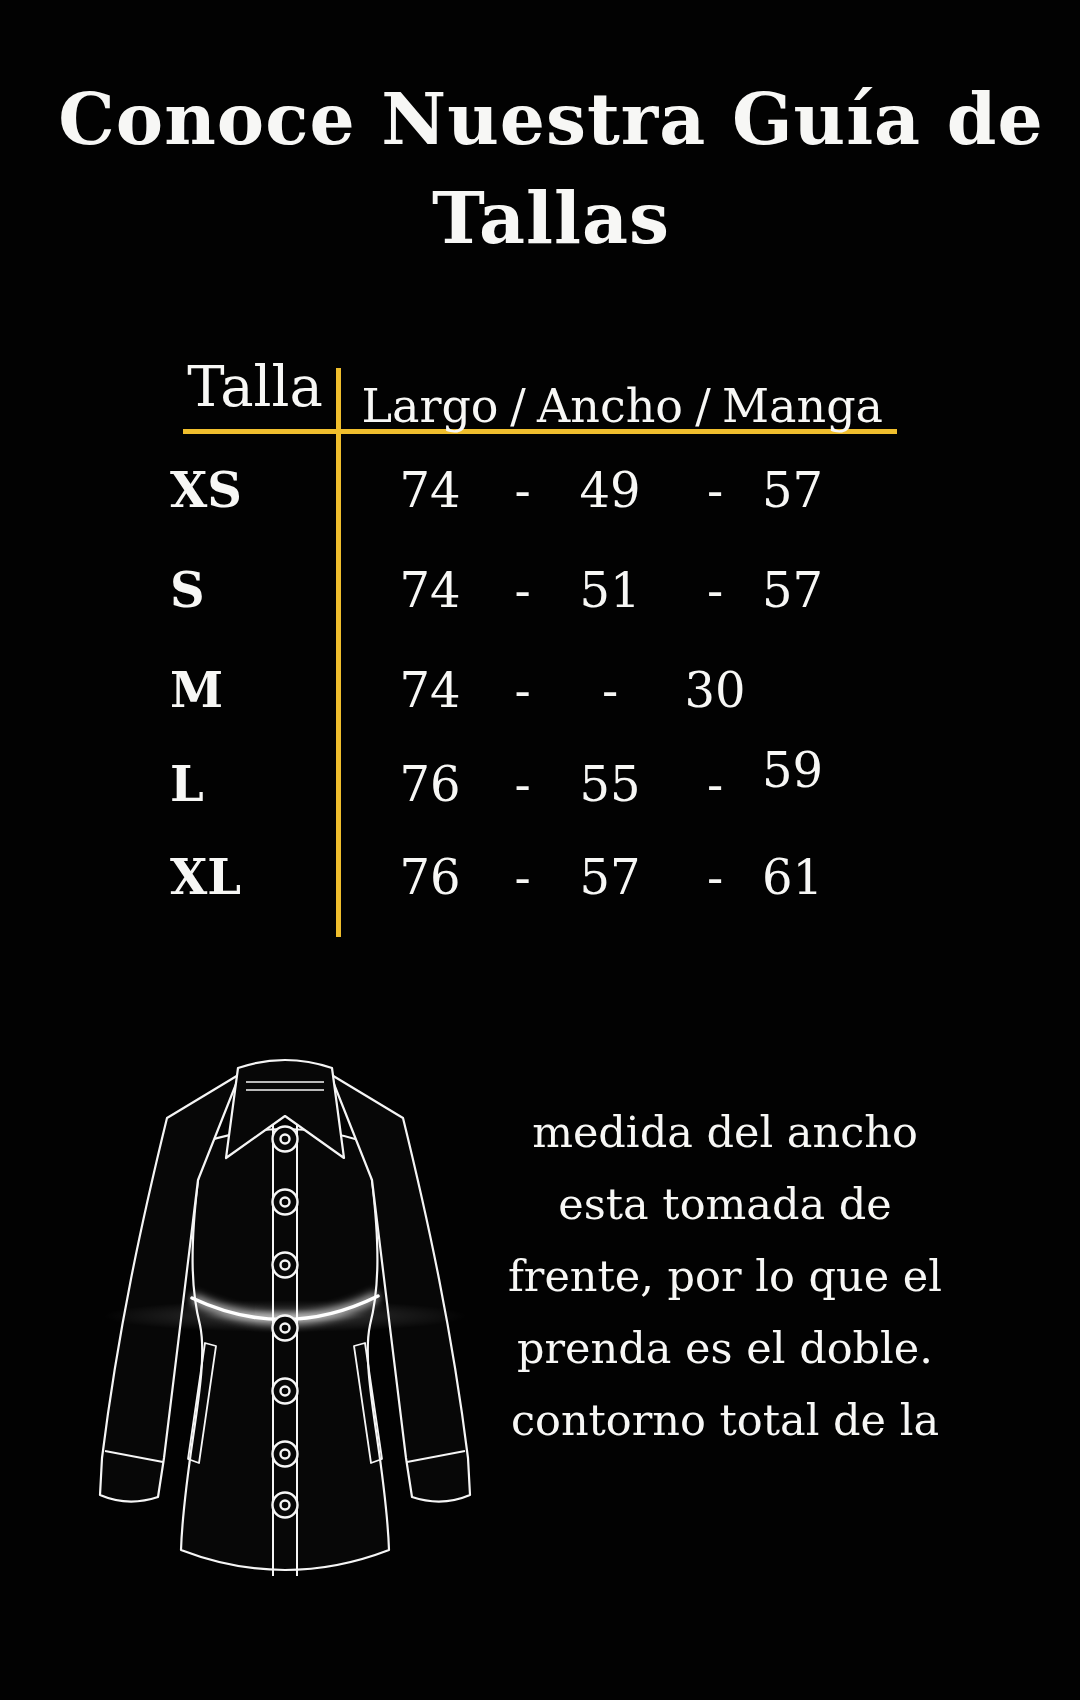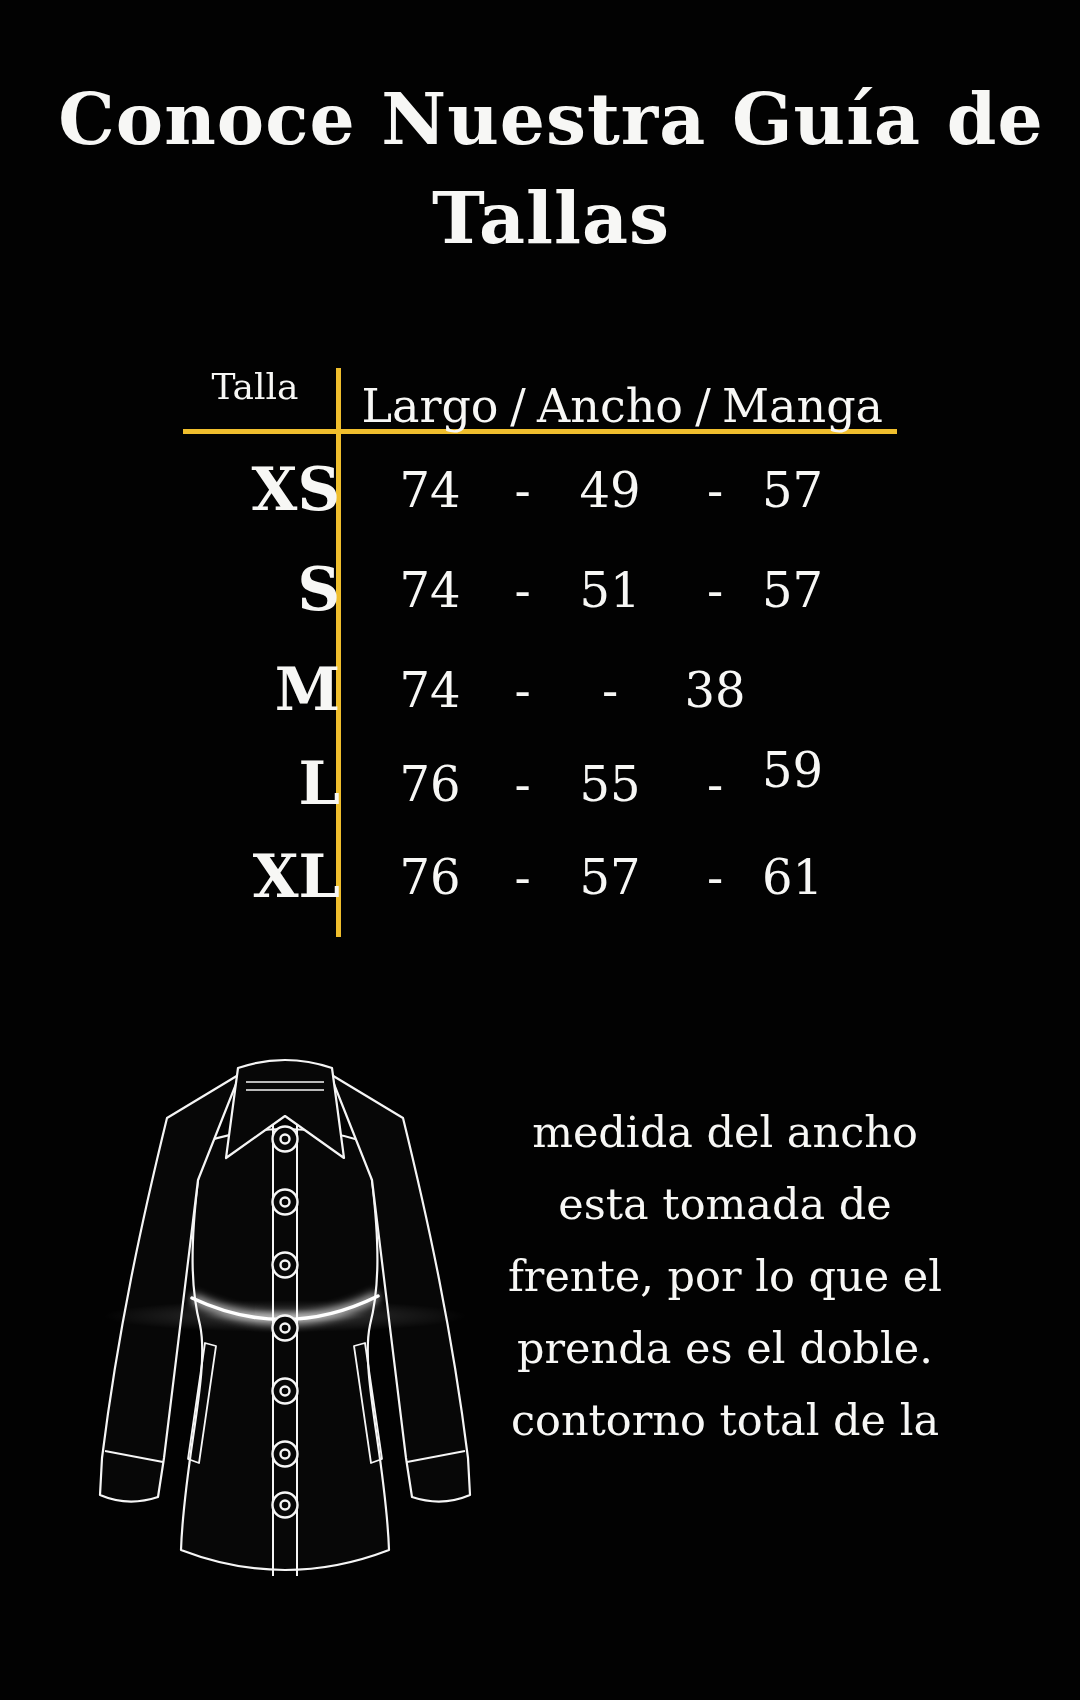--- a/index.html
+++ b/index.html
@@ -9,28 +9,28 @@
     font-family:"DejaVu Serif","Liberation Serif",serif;
   }
   
   .title{position:absolute;top:70px;left:0;width:1080px;text-align:center;
     font-size:71px;font-weight:700;letter-spacing:1px;padding-left:11px;}
   .title .tline{height:99px;line-height:99px;}
   
   .vline{position:absolute;left:336px;top:368px;width:5px;height:569px;background:#EFBE2D;}
   .hline{position:absolute;left:183px;top:429px;width:714px;height:5px;background:#EFBE2D;}
   .thead-talla{position:absolute;top:352px;left:170px;width:170px;height:70px;
-    line-height:70px;text-align:center;font-size:36px;}
+    line-height:70px;text-align:center;font-size:56px;}
   .thead-measures{position:absolute;top:352px;left:360px;width:518px;height:70px;
     display:grid;grid-template-columns:140px 36px 148px 38px 156px;
     line-height:70px;font-size:46px;margin-top:19px;}
   .thead-measures span{text-align:center;}
   .trow{position:absolute;left:0;width:1080px;height:70px;line-height:70px;}
-  .trow .talla{position:absolute;left:170px;width:170px;text-align:right;
-    font-size:59px;font-weight:700;}
+  .trow .talla{position:absolute;left:170px;width:170px;text-align:left;
+    font-size:48px;font-weight:700;}
   .trow .vals{position:absolute;left:360px;top:0;display:grid;
     grid-template-columns:140px 45px 130px 80px 75px;font-size:48px;}
   .trow .vals span{text-align:center;}
   .trow .vals .raised{transform:translateY(-14px);}
   .r0{top:455px}.r1{top:555px}.r2{top:655px}.r3{top:749px}.r4{top:842px}
   
   .jacket{position:absolute;left:80px;top:990px;width:410px;height:610px;margin:0;}
   
   .note{position:absolute;left:500px;top:1096px;width:450px;text-align:center;font-size:43px;}
   .note .nline{height:72px;line-height:72px;white-space:nowrap;}
@@ -80,21 +80,21 @@
         <span>57</span>
       </div>
     </div>
 
     <div class="trow r2">
       <div class="talla">M</div>
       <div class="vals">
         <span>74</span>
         <span>-</span>
         <span>-</span>
-        <span>38</span>
+        <span>30</span>
       </div>
     </div>
 
     <div class="trow r3">
       <div class="talla">L</div>
       <div class="vals">
         <span>76</span>
         <span>-</span>
         <span>55</span>
         <span>-</span>

